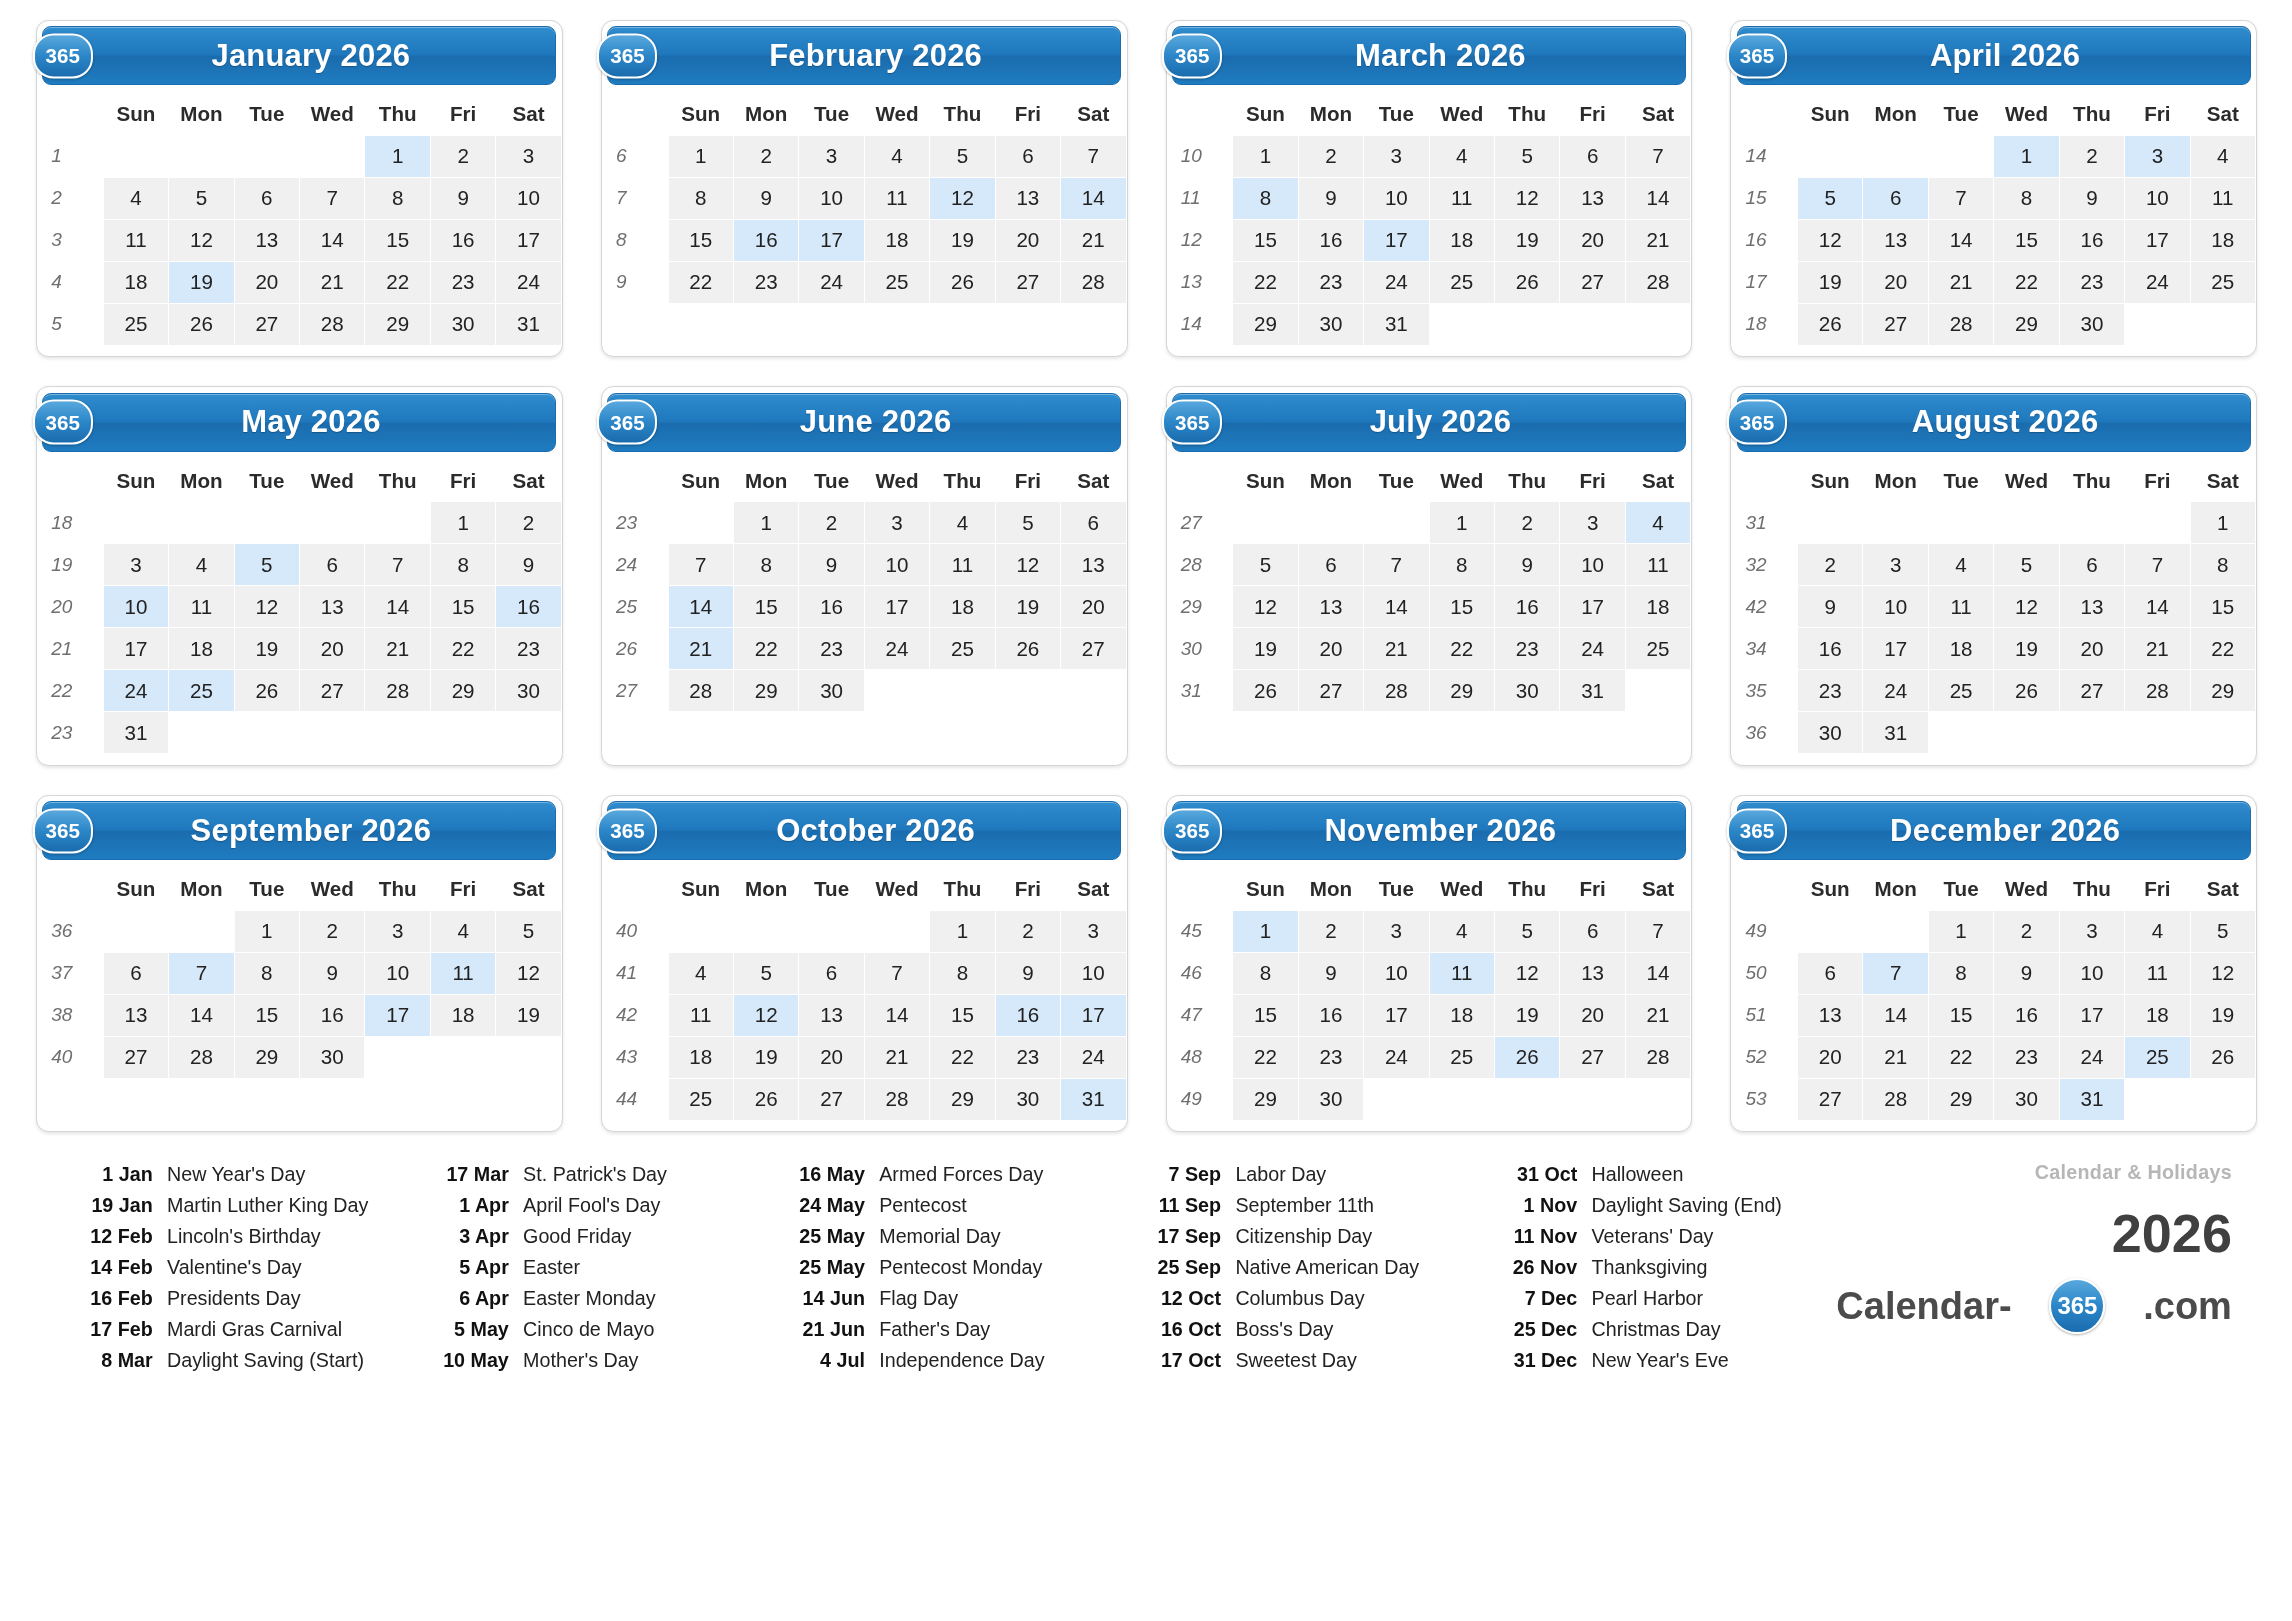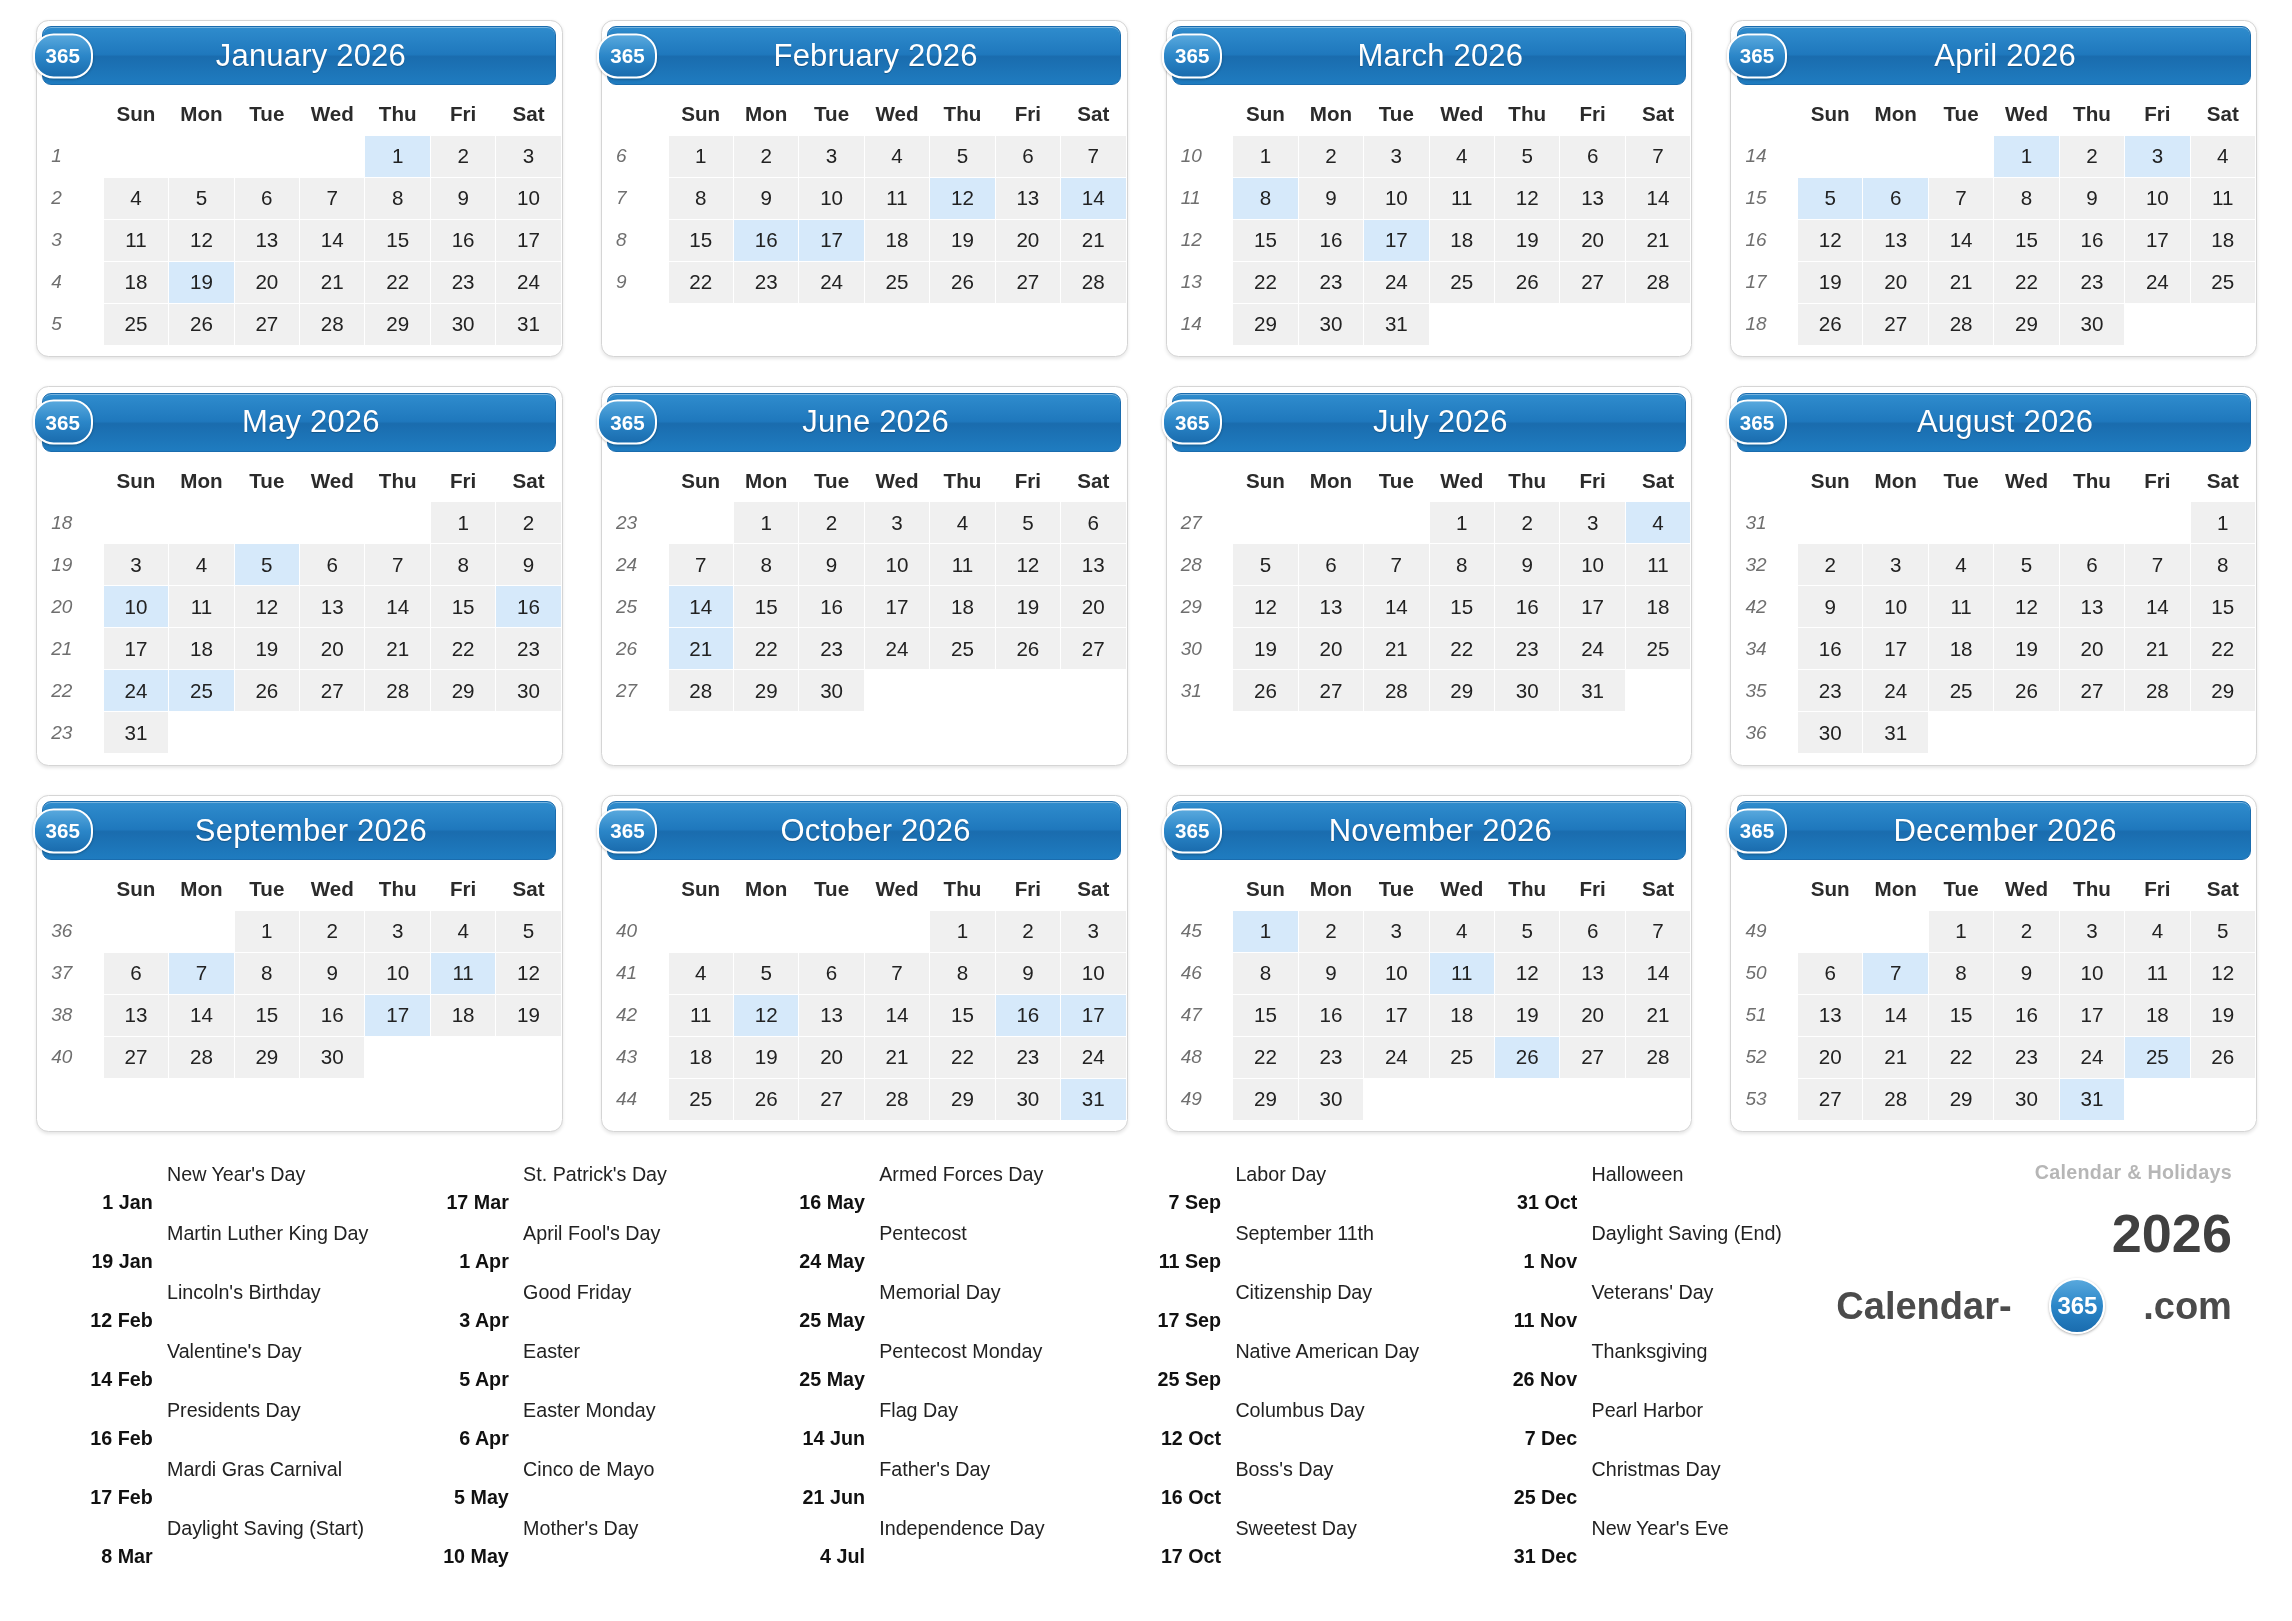--- a/index.html
+++ b/index.html
@@ -43,21 +43,21 @@
     background: linear-gradient(to bottom, #2f8ccd 0%, #1f78bd 48%, #1a6cae 52%, #1f7cc0 100%);
     border: 0.9px solid #1a6cae;
     display: flex;
     align-items: center;
     justify-content: center;
     box-shadow: inset 0 0.9px 0 rgba(255,255,255,0.35);
   }
   .month-title {
     color: #ffffff;
     font-size: 31px;
-    font-weight: normal;
+    font-weight: bold;
     letter-spacing: 0.2px;
     text-shadow: 0 0.9px 0.9px rgba(0,0,0,0.25);
     padding-left: 23px;
   }
   .badge-365 {
     position: absolute;
     left: -10.7px;
     top: 50%;
     transform: translateY(-50%);
     width: 56px;
@@ -127,21 +127,20 @@
     line-height: 31px;
     white-space: nowrap;
   }
   .legend-date {
     width: 97px;
     font-weight: bold;
     color: #111111;
     text-align: right;
     padding-right: 14.3px;
     flex: 0 0 auto;
-    margin-top: 28px;
   }
   .legend-name {
     color: #222222;
   }
   .brand-col {
     text-align: right;
     padding-right: 5.4px;
   }
   .brand-caption {
     color: #b6b6b6;

